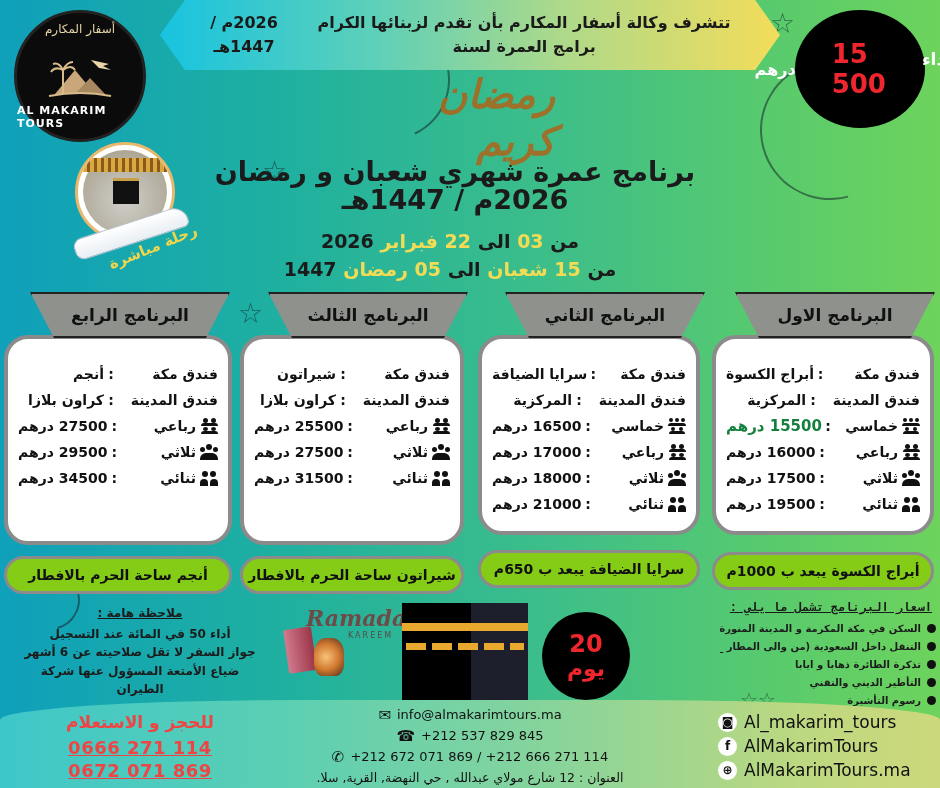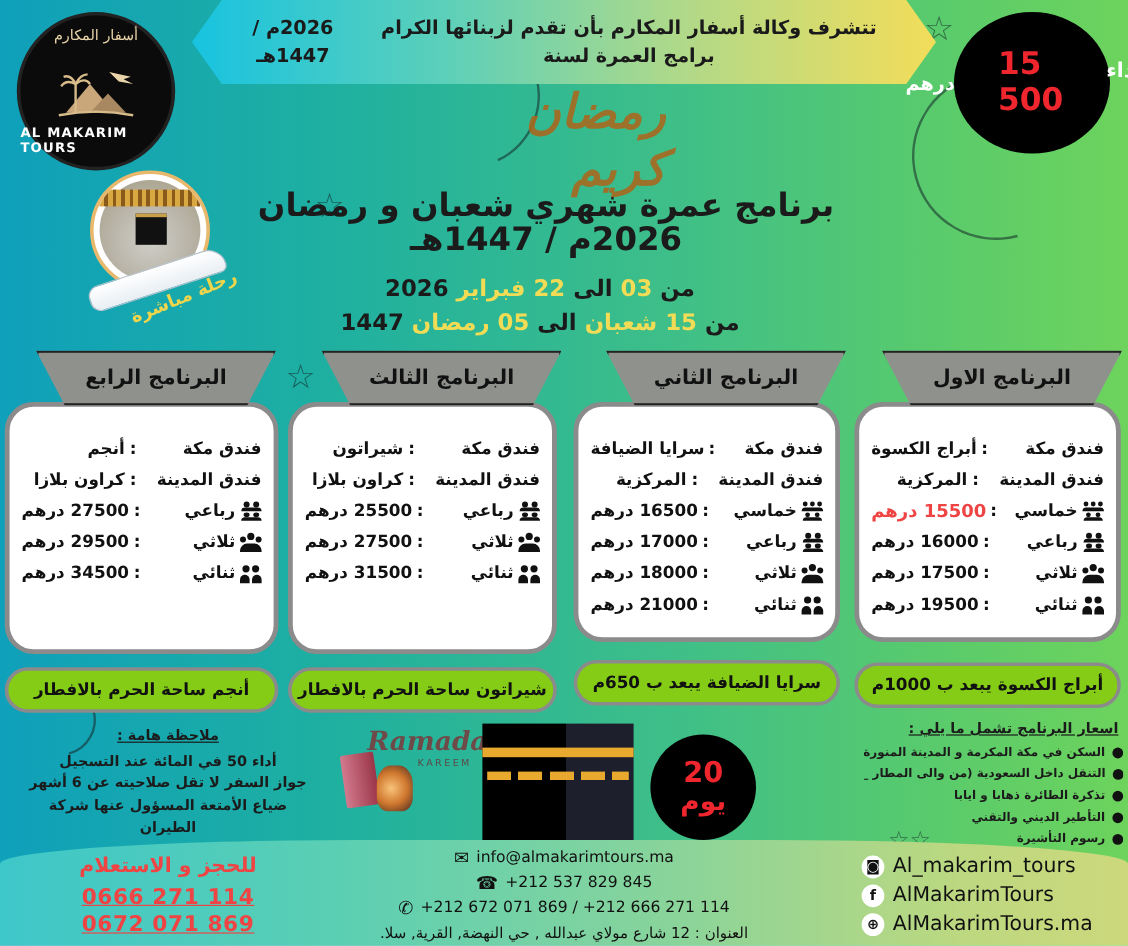--- a/index.html
+++ b/index.html
@@ -109,21 +109,21 @@
   }
   .prog-card {
     position: absolute; background: #fff; border: 4px solid #8b8b8b;
     border-radius: 24px; padding: 22px 10px 10px 10px; direction: rtl;
     font-size: 14px; color: #111;
   }
   .prog-row { display: flex; align-items: center; height: 26px; white-space: nowrap; }
   .prog-row .lbl { width: 100px; display: flex; align-items: center; gap: 4px; font-weight: bold; }
   .prog-row .colon { width: 14px; text-align: center; font-weight: bold; }
   .prog-row .val { font-weight: bold; }
-  .prog-row .val.red { color: #ef4444; font-size: 15px; }
+  .prog-row .val.red { color: #15803d; font-size: 15px; }
   .room-icon { display: inline-block; width: 18px; height: 16px; position: relative; }
   .room-icon i { position: absolute; background: #111; border-radius: 50%; }
   .room-icon b { position: absolute; background: #111; border-radius: 3px 3px 0 0; }
 
   .pill {
     position: absolute; height: 38px; background: #84cc16;
     border: 3px solid #8b8b8b; border-radius: 20px;
     display: flex; align-items: center; justify-content: center;
     direction: rtl; font-size: 14px; font-weight: bold; color: #111;
   }
@@ -132,21 +132,21 @@
   .notes {
     left: 20px; top: 604px; width: 240px; direction: rtl; text-align: center;
     font-size: 12px; font-weight: bold; color: #1b1b1b; line-height: 1.55;
   }
   .notes .note-title { text-decoration: underline; margin-bottom: 2px; }
 
   
   .includes {
     left: 720px; top: 600px; width: 216px; direction: rtl; font-size: 10px; font-weight: bold; color: #1b1b1b;
   }
-  .includes .inc-title { font-size: 12px; text-decoration: underline; margin-bottom: 4px; padding-right: 4px; }
+  .includes .inc-title { font-size: 12px; text-decoration: underline; margin-bottom: 4px; padding-right: 4px; font-family: Liberation Mono, monospace; }
   .includes ul { list-style: none; }
   .includes li { display: flex; align-items: center; gap: 6px; height: 18px; white-space: nowrap; overflow: hidden; }
   .includes li .bullet { width: 9px; height: 9px; background: #111; border-radius: 50%; flex: none; }
 
   
   .kaaba {
     left: 402px; top: 603px; width: 126px; height: 100px;
     background: linear-gradient(90deg, #000 0 55%, #1e1f2c 55% 100%);
   }
   .kaaba .band { position: absolute; left: 0; top: 20px; width: 100%; height: 8px; background: #e8a92e; }

